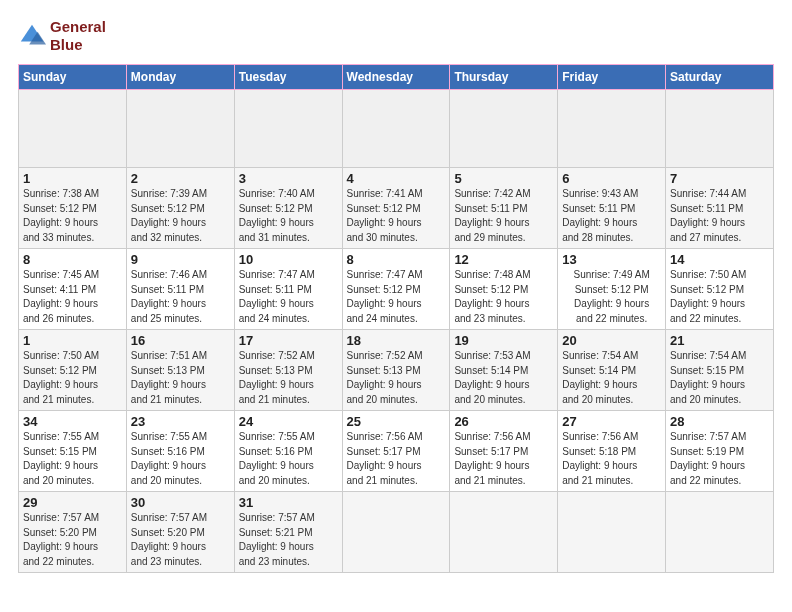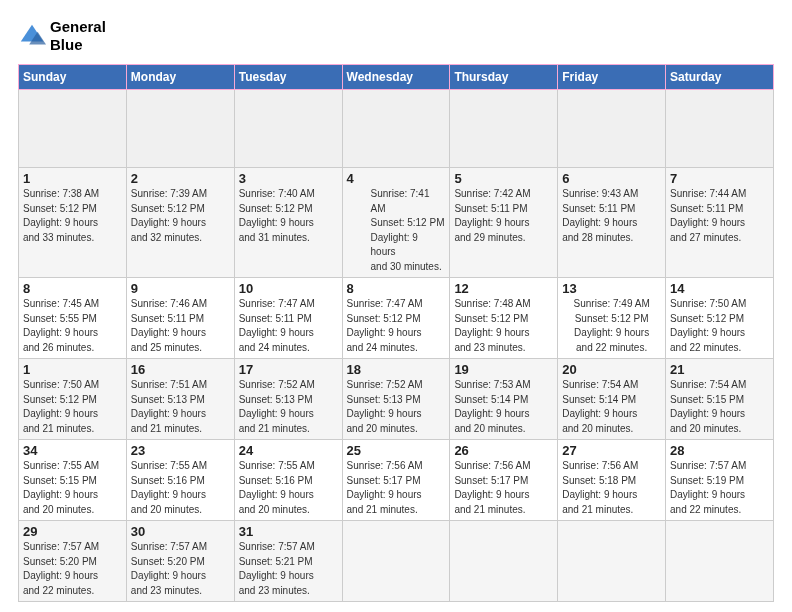--- a/index.html
+++ b/index.html
@@ -26,21 +26,21 @@
       display: flex;
       align-items: center;
       gap: 4px;
     }
     .logo-text {
       font-size: 15px;
       font-weight: bold;
       color: #333;
       line-height: 1.2;
     }
-    .logo-text span { color: #000000; }
+    .logo-text span { color: #7f1d1d; }
     .logo-icon {
       width: 28px;
       height: 28px;
     }
     .title-block {
       text-align: right;
     }
     .main-title {
       font-size: 32px;
       font-weight: bold;
@@ -151,21 +151,21 @@
           </td>
           <td>
             <span class="day-num">3</span>
             <div class="day-info" style="white-space: pre-line;">Sunrise: 7:40 AM
 Sunset: 5:12 PM
 Daylight: 9 hours
 and 31 minutes.</div>
           </td>
           <td>
             <span class="day-num">4</span>
-            <div class="day-info" style="white-space: pre-line; margin-left: 24px;">Sunrise: 7:41 AM
+            <div class="day-info" style="white-space: pre-line;">Sunrise: 7:41 AM
 Sunset: 5:12 PM
 Daylight: 9 hours
 and 30 minutes.</div>
           </td>
           <td>
             <span class="day-num">5</span>
             <div class="day-info" style="white-space: pre-line;">Sunrise: 7:42 AM
 Sunset: 5:11 PM
 Daylight: 9 hours
 and 29 minutes.</div>
@@ -182,21 +182,21 @@
             <div class="day-info" style="white-space: pre-line;">Sunrise: 7:44 AM
 Sunset: 5:11 PM
 Daylight: 9 hours
 and 27 minutes.</div>
           </td>
         </tr>
         <tr>
           <td>
             <span class="day-num">8</span>
             <div class="day-info" style="white-space: pre-line;">Sunrise: 7:45 AM
-Sunset: 5:55 PM
+Sunset: 4:11 PM
 Daylight: 9 hours
 and 26 minutes.</div>
           </td>
           <td>
             <span class="day-num">9</span>
             <div class="day-info" style="white-space: pre-line;">Sunrise: 7:46 AM
 Sunset: 5:11 PM
 Daylight: 9 hours
 and 25 minutes.</div>
           </td>

